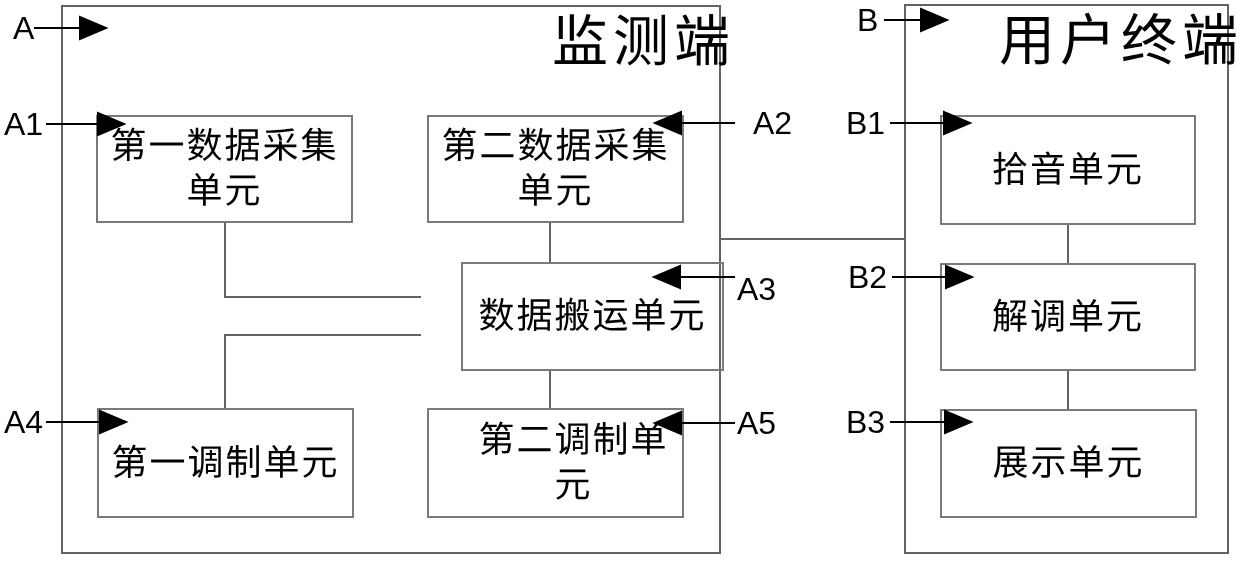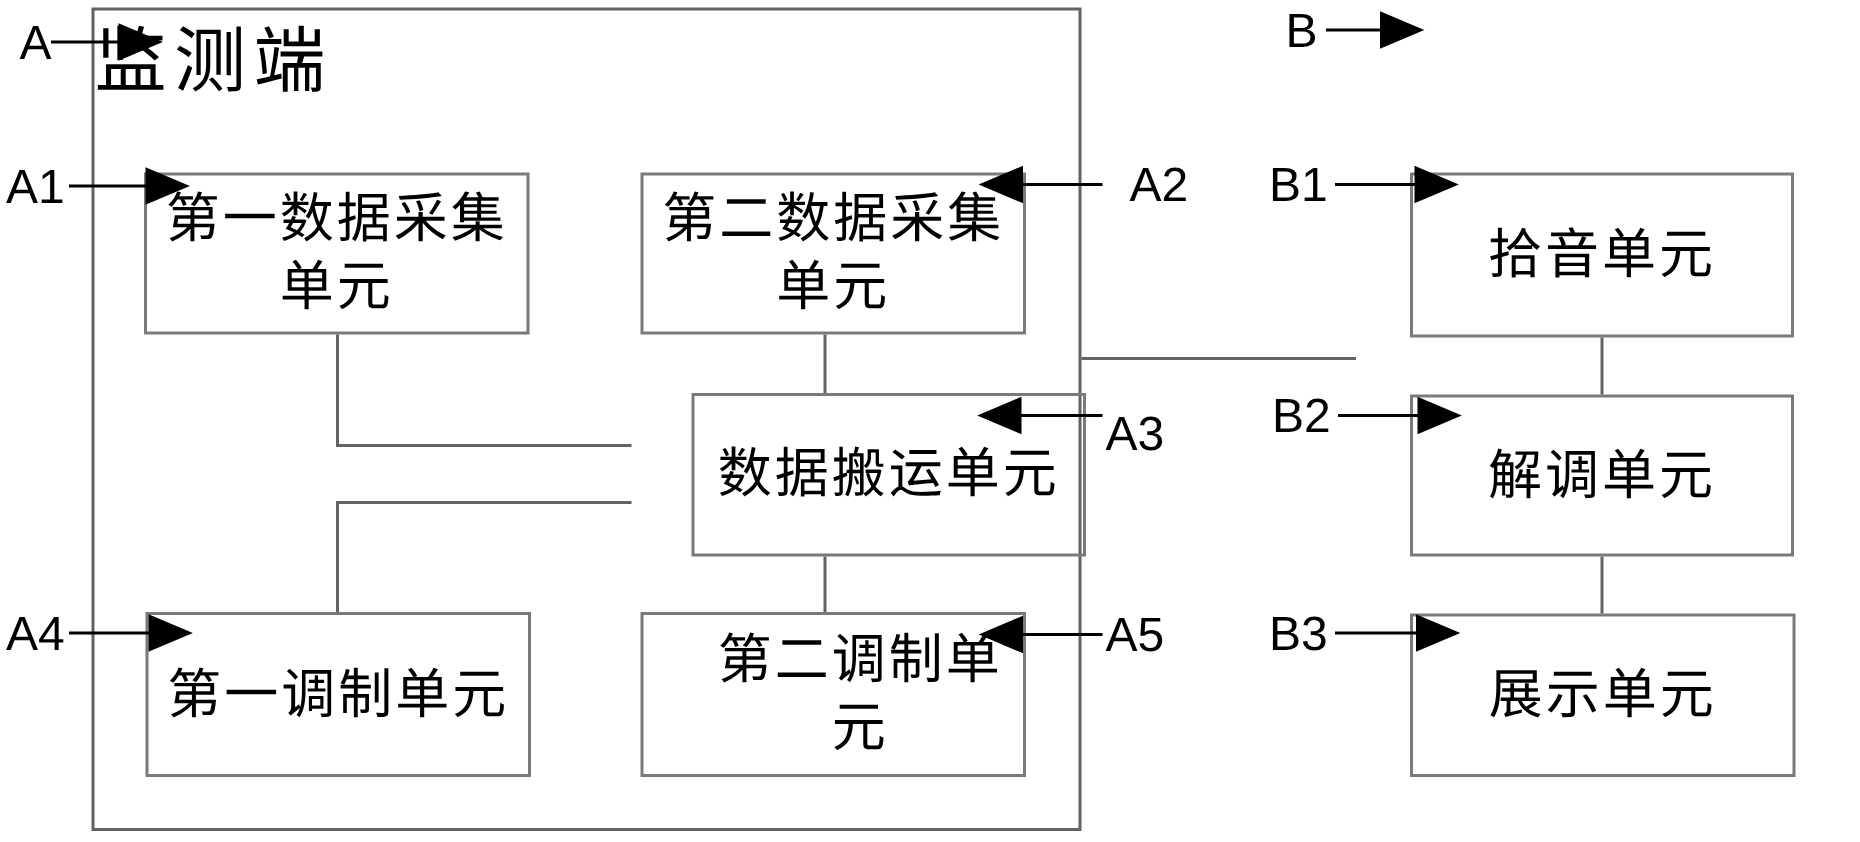--- a/index.html
+++ b/index.html
@@ -2,22 +2,22 @@
 <html lang="zh-CN"><head>
 <meta charset="utf-8">
 <style>
   html,body{margin:0;padding:0;background:#ffffff;}
   .stage{
     position:relative;width:1240px;height:561px;background:#ffffff;overflow:hidden;
     font-family:"Liberation Serif","DejaVu Serif",serif;color:#000;
   }
   .panel{position:absolute;border:2px solid #636363;box-sizing:border-box;background:transparent;}
   .panel-title{
-    position:absolute;top:8px;left:0;width:100%;text-align:left;
-    font-size:48px;line-height:54px;letter-spacing:5px;font-weight:400;color:#000;
+    position:absolute;top:8px;left:16px;width:100%;text-align:right;
+    font-size:56px;line-height:54px;letter-spacing:5px;font-weight:400;color:#000;
   }
   .unit{
     position:absolute;border:2px solid #7a7a7a;box-sizing:border-box;background:transparent;
     display:flex;flex-direction:column;align-items:center;justify-content:center;
     font-size:36px;line-height:45px;letter-spacing:2px;text-align:center;color:#000;
   }
   .unit span{display:block;}
   .tag-label{
     position:absolute;font-family:"Liberation Sans","DejaVu Sans",sans-serif;
     font-size:32px;line-height:32px;font-weight:400;color:#000;white-space:nowrap;
@@ -26,20 +26,23 @@
 </style>
 </head>
 <body>
 
 <div class="stage">
 
   <div class="panel" style="left:61px;top:5px;width:660px;height:549px;">
     <div class="panel-title">监测端</div>
   </div>
 
+  <div class="panel" style="left:904px;top:4px;width:325px;height:550px;">
+    <div class="panel-title">用户终端</div>
+  </div>
 
   <div class="unit" style="left:96px;top:115px;width:257px;height:108px;">
     <span>第一数据采集</span>
     <span>单元</span>
   </div>
 
   <div class="unit" style="left:427px;top:115px;width:257px;height:108px;">
     <span>第二数据采集</span>
     <span>单元</span>
   </div>

